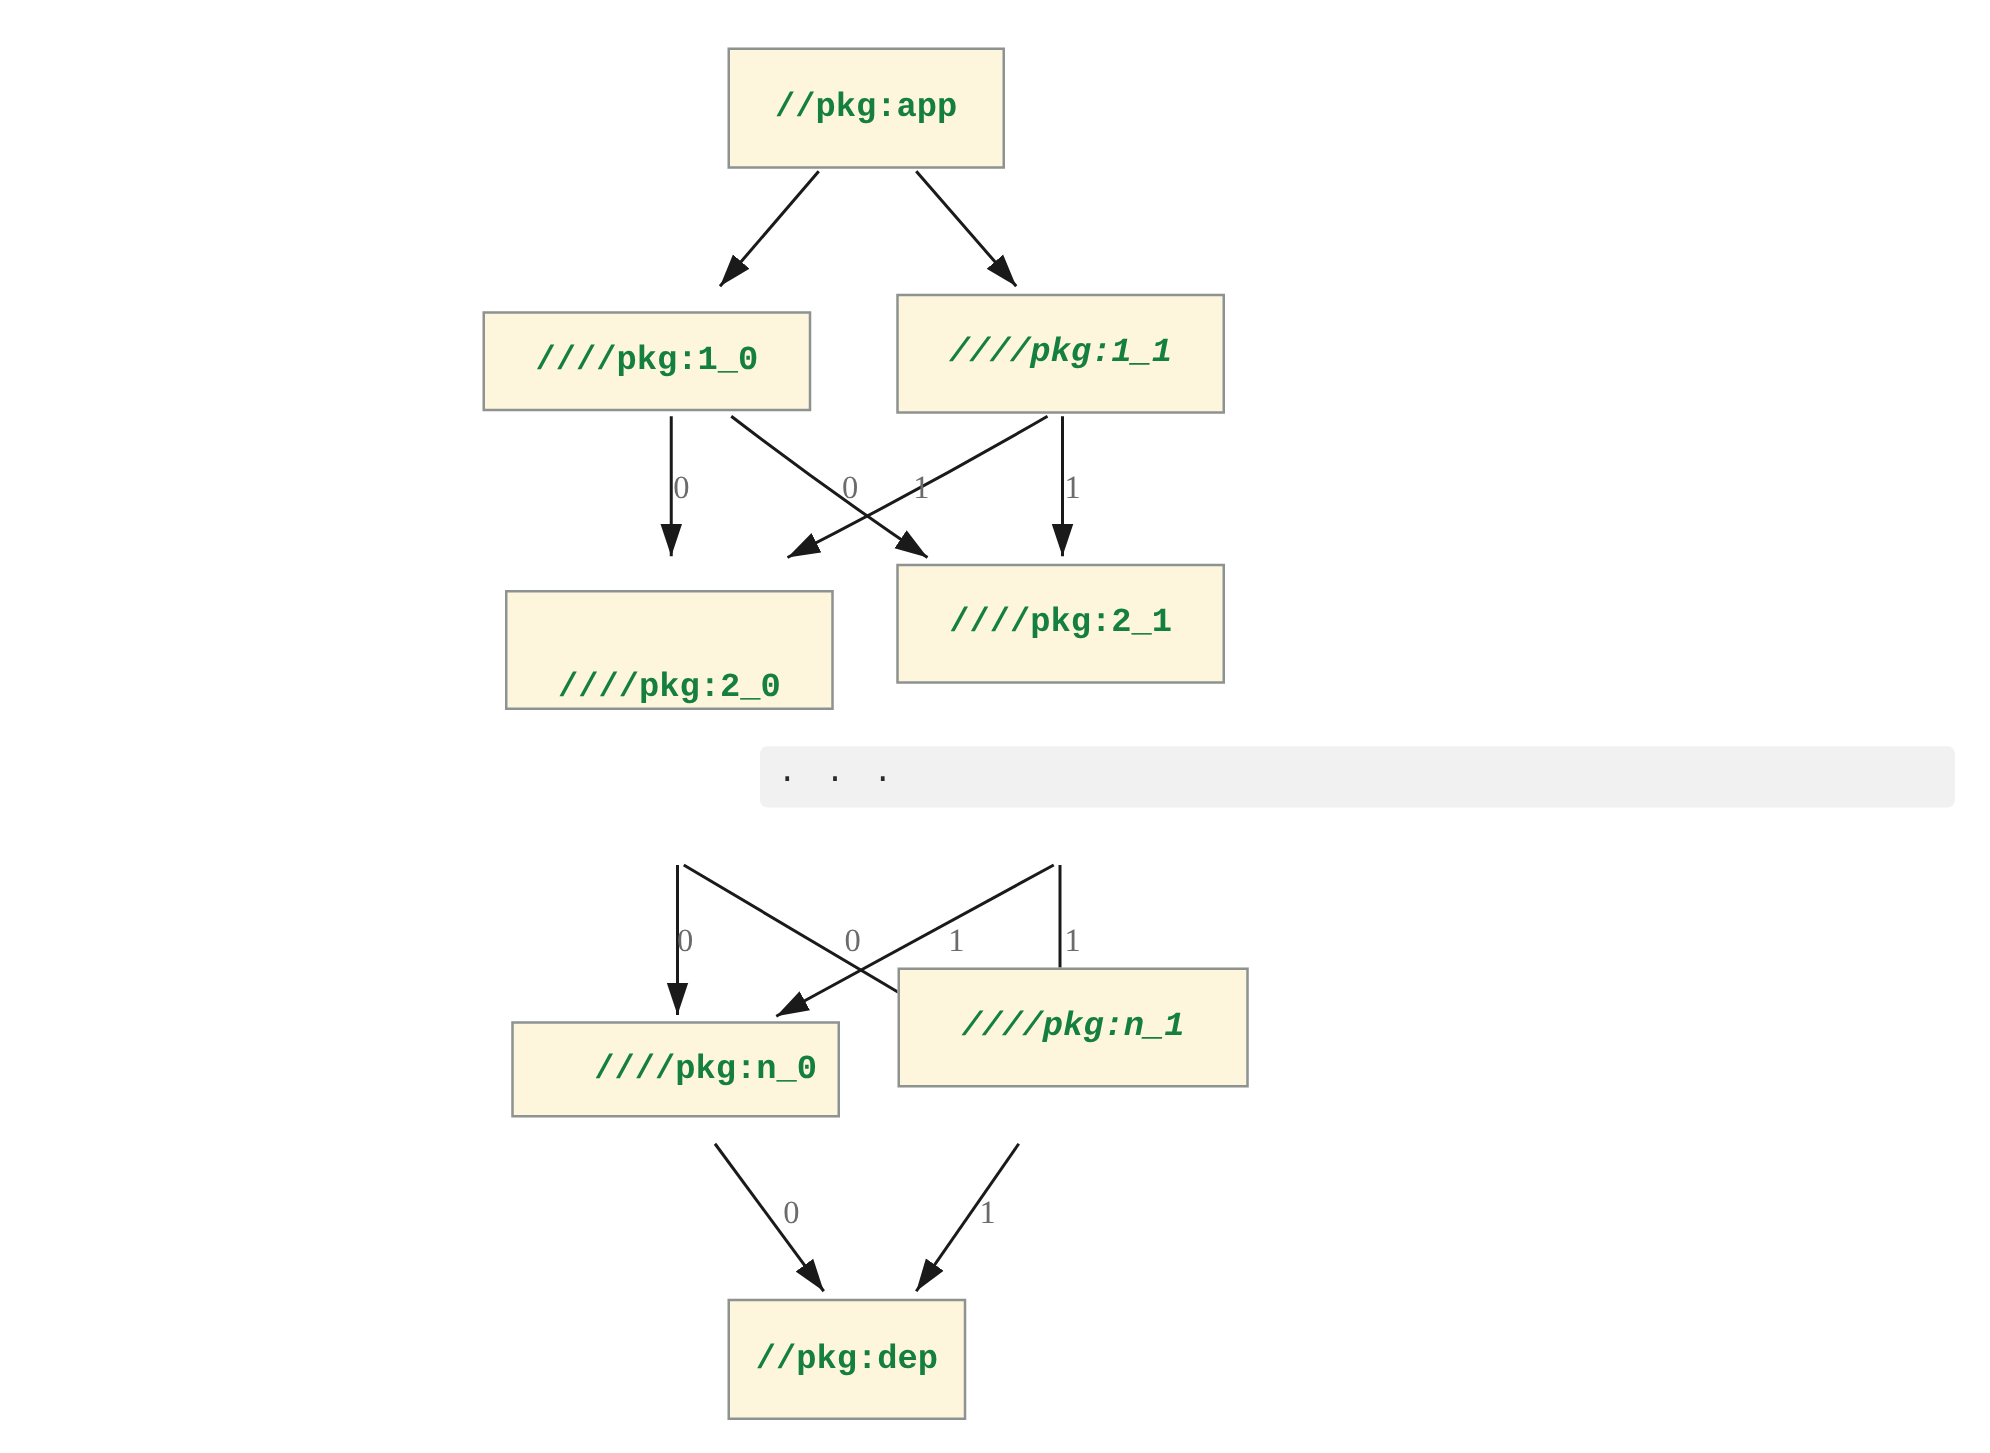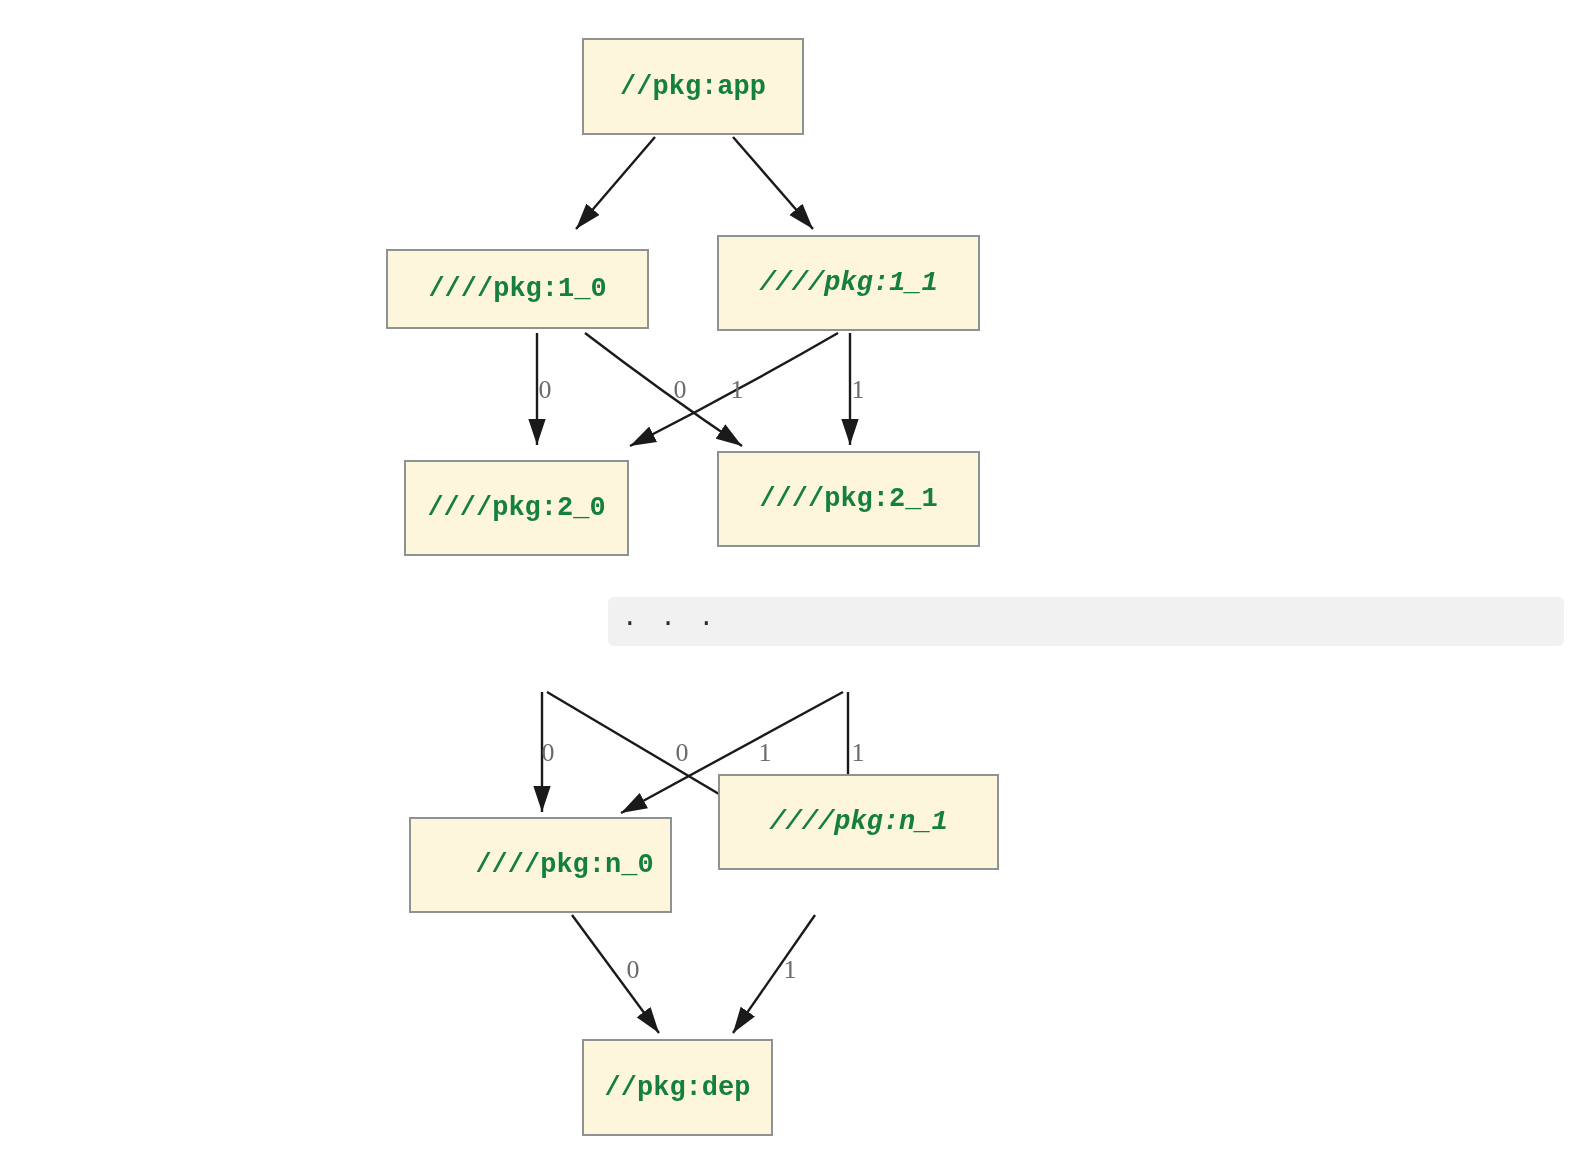--- a/index.html
+++ b/index.html
@@ -68,23 +68,23 @@
     font-family: "Liberation Mono", "DejaVu Sans Mono", monospace;
     font-size: 26px;
     color: #2b2b2b;
     word-spacing: 7px;
     transform: translateY(-4px);
   }
   
   .n-app  { left: 582px; top: 38px;   width: 222px; height: 97px; }
   .n-1_0  { left: 386px; top: 235px;  width: 263px; height: 80px; margin-top: 14px; }
   .n-1_1  { left: 717px; top: 235px;  width: 263px; height: 96px; font-style: italic; }
-  .n-2_0  { left: 404px; top: 460px;  width: 225px; height: 96px; }
+  .n-2_0  { left: 404px; top: 472px;  width: 263px; height: 96px; align-items: flex-end; }
   .n-2_1  { left: 717px; top: 451px;  width: 263px; height: 96px; }
-  .n-n_0  { left: 409px; top: 817px;  width: 263px; height: 96px; padding-left: 48px; }
+  .n-n_0  { left: 409px; top: 817px;  width: 263px; height: 77px; padding-left: 48px; }
   .n-n_1  { left: 718px; top: 774px;  width: 281px; height: 96px; font-style: italic; }
   .n-dep  { left: 582px; top: 1039px; width: 191px; height: 97px; }
   
   .el-0 { left: 545px; top: 390px; }
   .el-1 { left: 680px; top: 390px; }
   .el-2 { left: 737px; top: 390px; }
   .el-3 { left: 858px; top: 390px; }
   .el-4 { left: 548px; top: 753px; }
   .el-5 { left: 682px; top: 753px; }
   .el-6 { left: 765px; top: 753px; }

